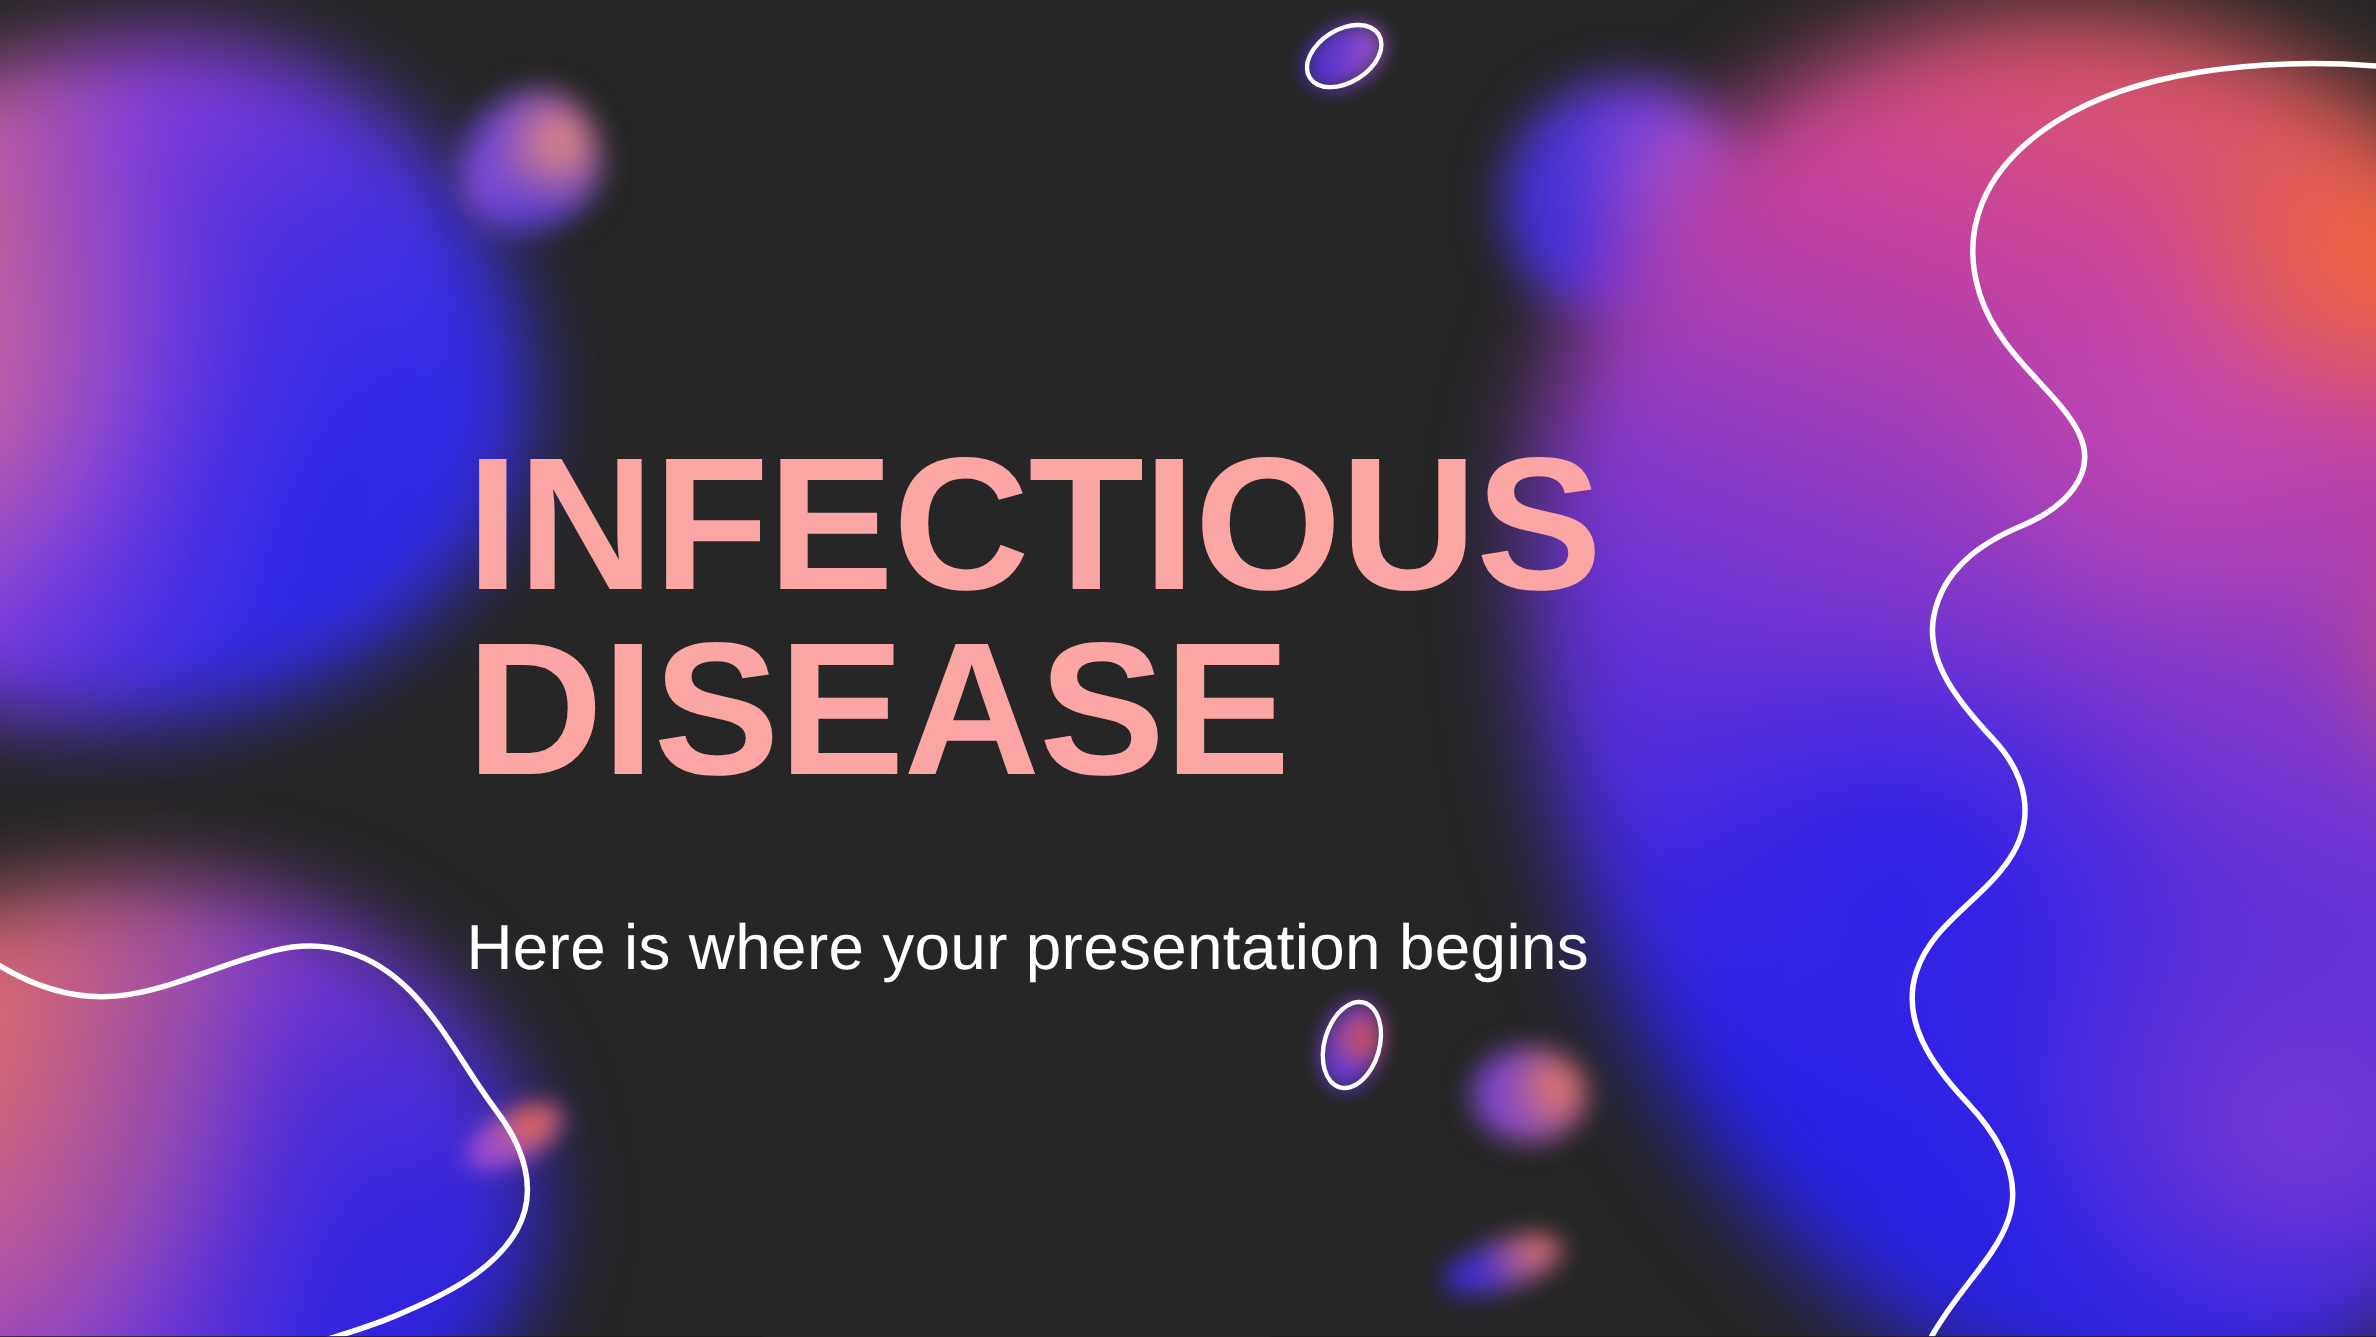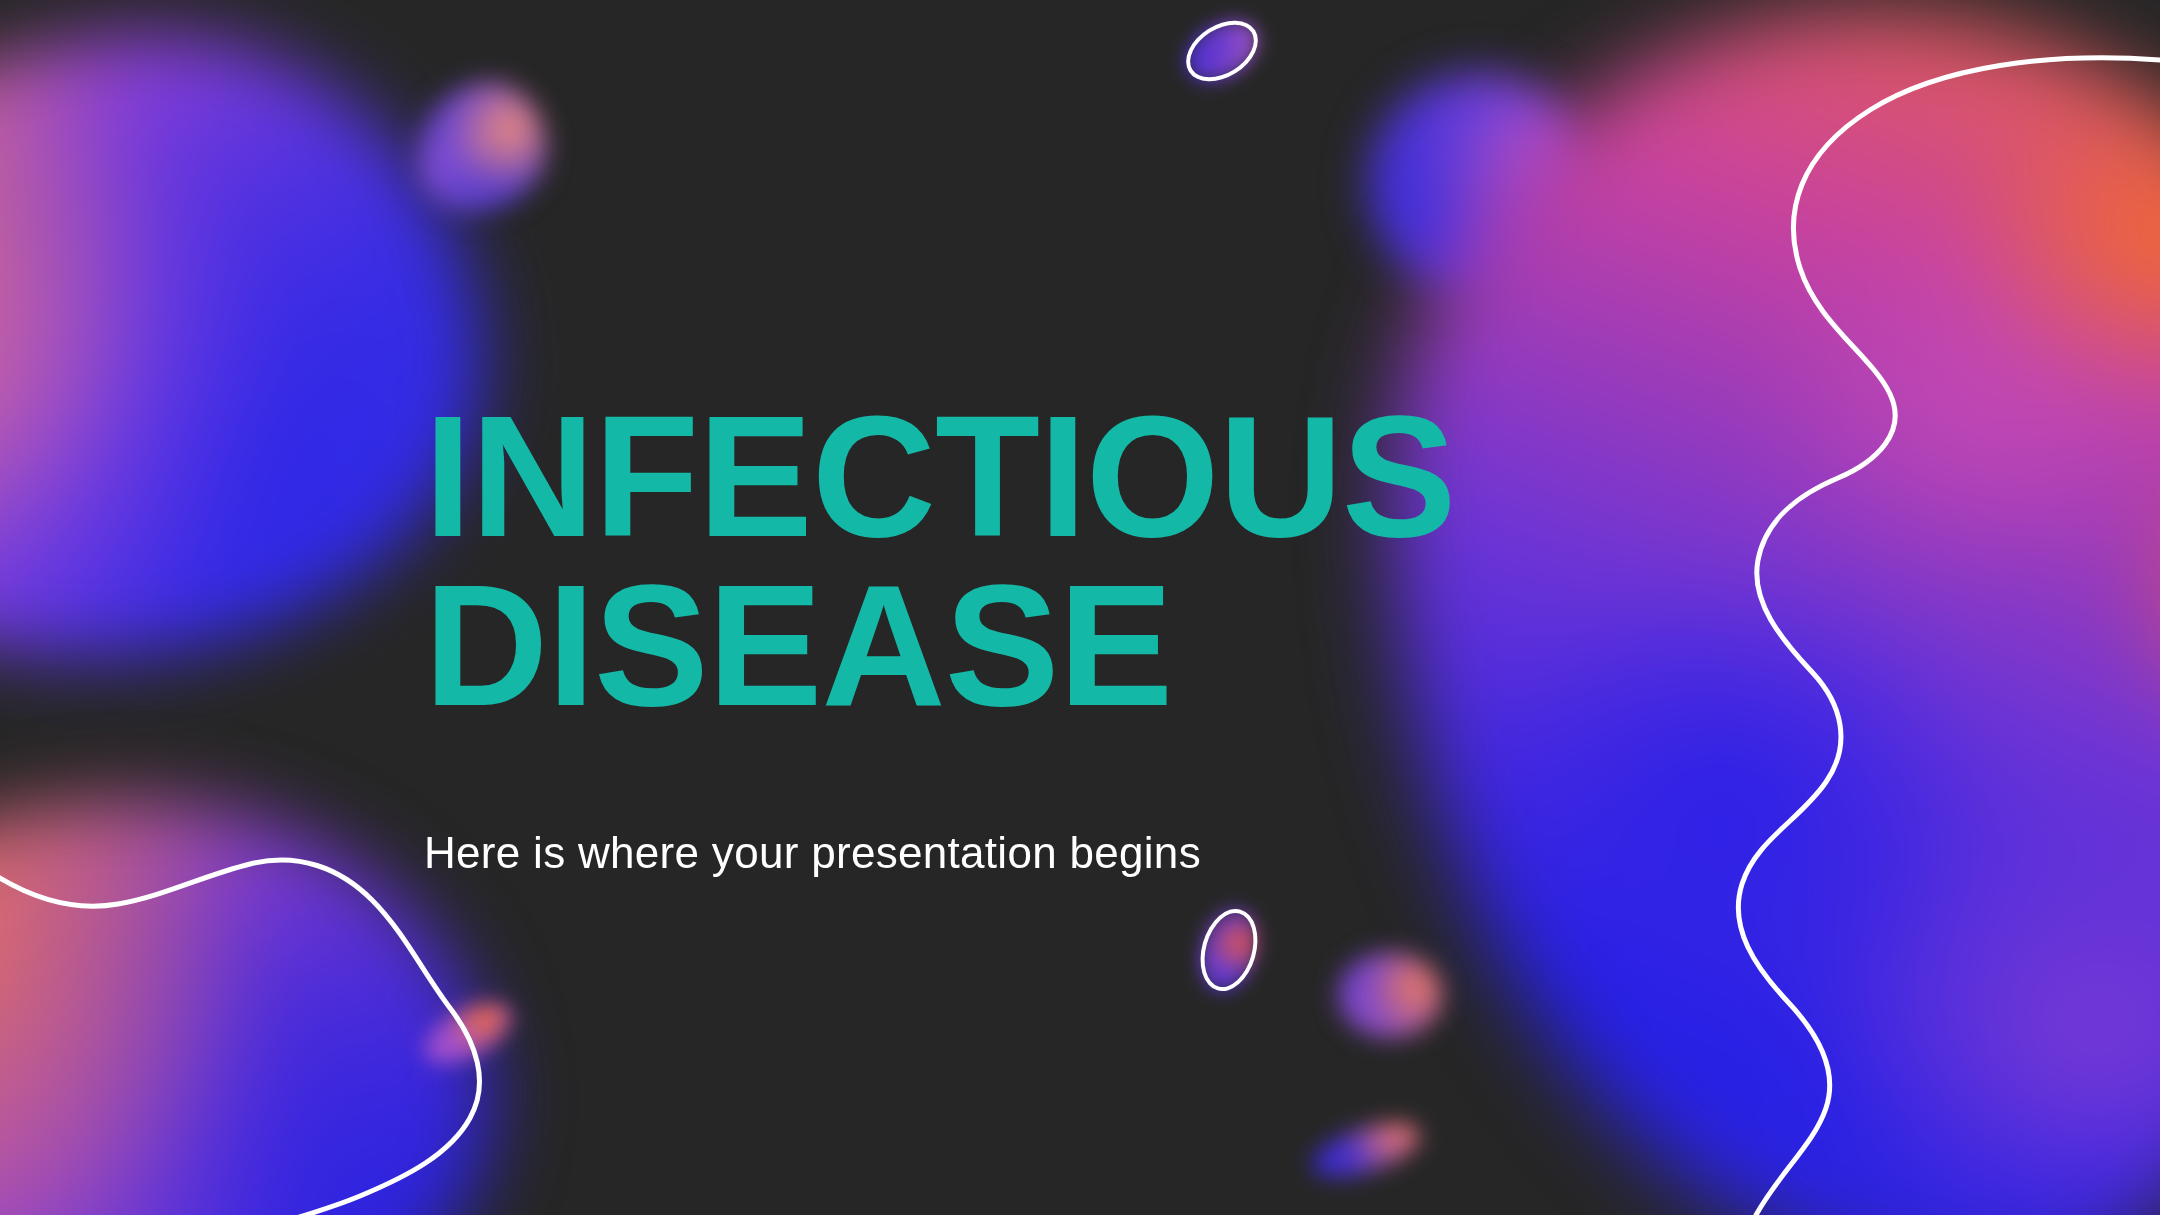--- a/index.html
+++ b/index.html
@@ -208,35 +208,35 @@
 
   
   .content {
     position: absolute;
     left: 424px;
     top: 392px;
     width: 1100px;
   }
   .title {
     margin: 0;
-    color: #14b8a6;
+    color: #fca5a5;
     font-family: "Liberation Sans", sans-serif;
     font-size: 172px;
     font-weight: 700;
     line-height: 0.98;
     letter-spacing: -1px;
     text-transform: uppercase;
     white-space: pre-line;
   }
   .subtitle {
     margin: 0;
     padding-top: 98px;
     color: #ffffff;
     font-family: "Liberation Sans", sans-serif;
-    font-size: 44px;
+    font-size: 58px;
     font-weight: 400;
     line-height: 1.2;
     letter-spacing: 0.3px;
   }
 </style>
 </head>
 <body>
 
 <div class="slide">
 

